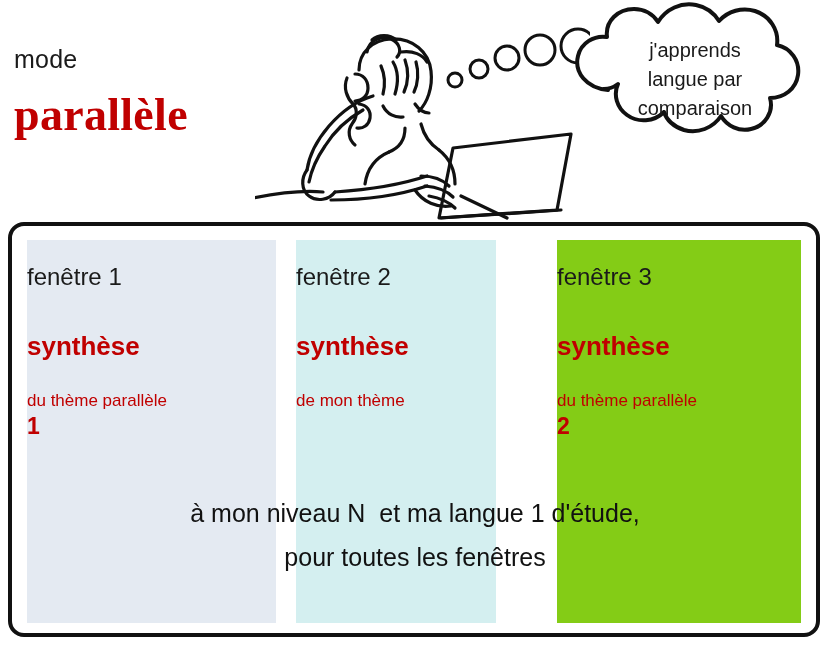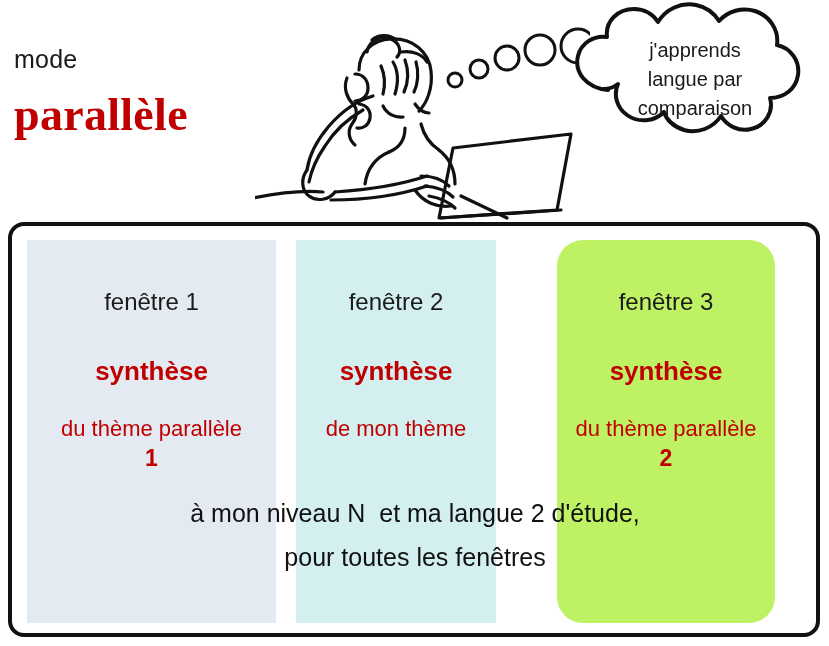--- a/index.html
+++ b/index.html
@@ -87,43 +87,43 @@
     background: #ffffff;
   }
 
   .panel {
     position: absolute;
     top: 240px;
     height: 383px;
   }
   #panel-1 { left: 27px;  width: 249px; background: #E4EAF2; }
   #panel-2 { left: 296px; width: 200px; background: #D4EFF0; }
-  #panel-3 { left: 557px; width: 218px; background: #bef264; border-radius: 26px; }
+  #panel-3 { left: 557px; width: 244px; background: #84cc16; }
 
   .panel-inner {
     position: absolute;
     left: 0;
     right: 0;
-    top: 48px;
-    text-align: center;
+    top: 23px;
+    text-align: left;
   }
   .panel-title {
     font-size: 24px;
     color: #1a1a1a;
     margin-bottom: 30px;
   }
   .panel-synthese {
     font-size: 26px;
     font-weight: bold;
     color: #C00000;
     margin-bottom: 22px;
     margin-top: 40px;
   }
   .panel-sub {
-    font-size: 22px;
+    font-size: 17px;
     color: #C00000;
     line-height: 1.3;
     white-space: nowrap;
     margin-top: 28px;
   }
   .panel-num {
     font-size: 23px;
     font-weight: bold;
     color: #C00000;
     line-height: 1.3;
@@ -257,17 +257,17 @@
   <div class="panel" id="panel-3">
     <div class="panel-inner">
       <div class="panel-title">fenêtre 3</div>
       <div class="panel-synthese">synthèse</div>
       <div class="panel-sub">du thème parallèle</div>
       <div class="panel-num">2</div>
     </div>
   </div>
 
   <div id="caption">
-    <div>à mon niveau N  et ma langue 2 d'étude,</div>
+    <div>à mon niveau N  et ma langue 1 d'étude,</div>
     <div>pour toutes les fenêtres</div>
   </div>
 
 </div>
 
 </body></html>

